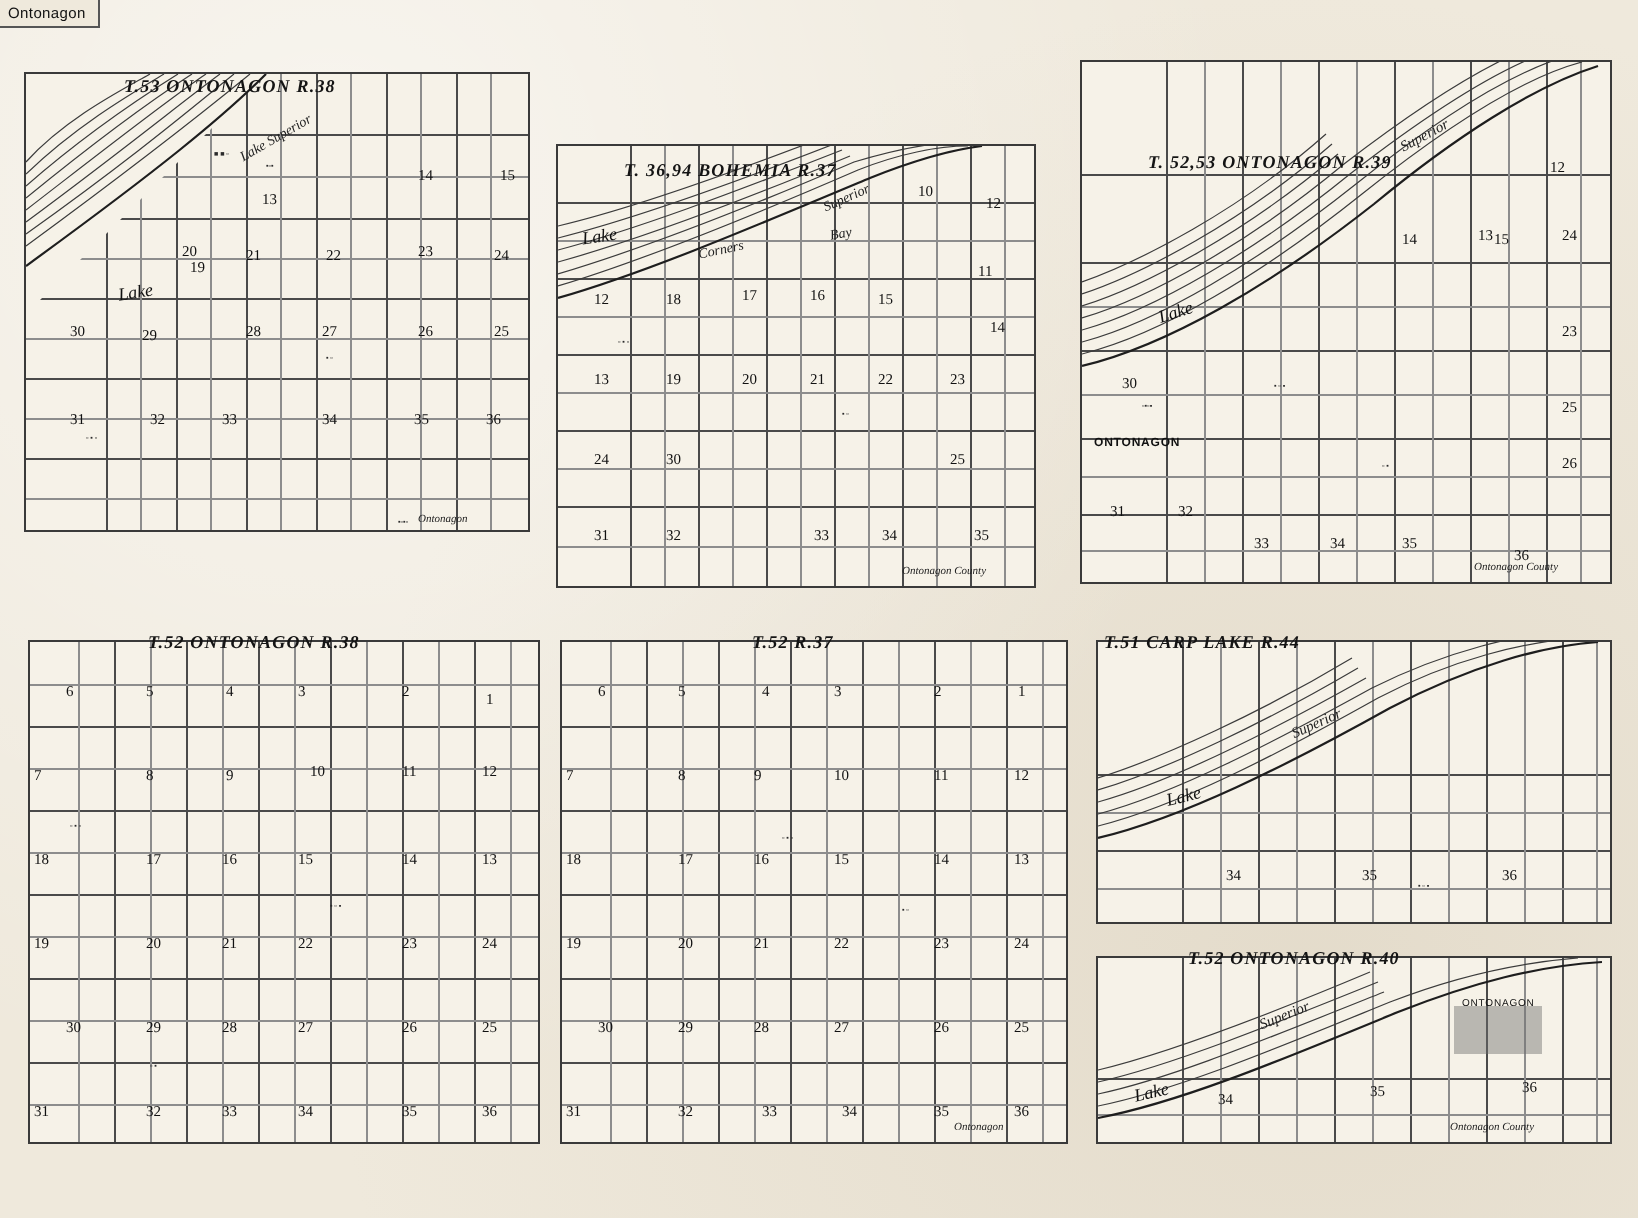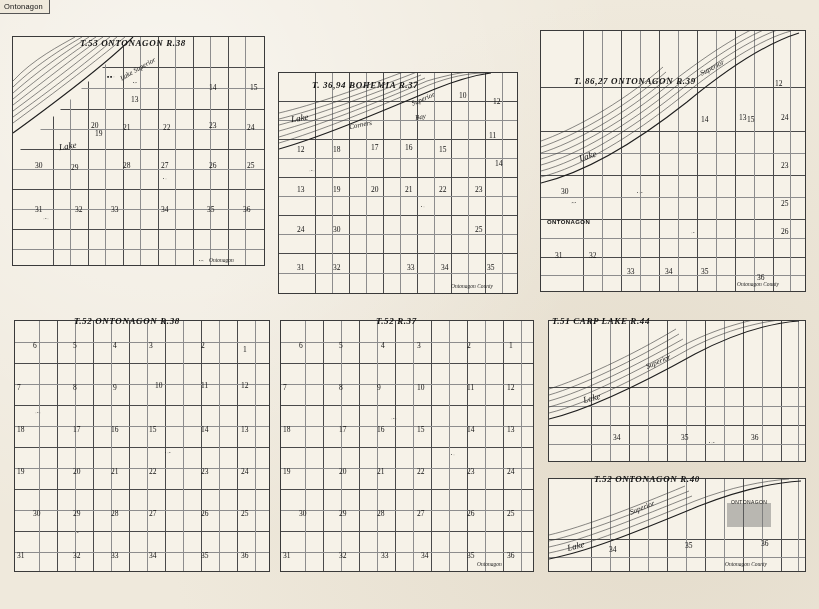--- a/index.html
+++ b/index.html
@@ -189,21 +189,21 @@
     <div class="sec-num" style="left:194px; top:168px;">35</div>
     <div class="sec-num" style="left:230px; top:168px;">36</div>
 
     <div class="tiny-text" style="left:94px; top:38px;">■ ■ ▫</div>
     <div class="tiny-text" style="left:120px; top:44px;">▪▫▪</div>
     <div class="tiny-text" style="left:30px; top:180px;">▫ ▪ ▫</div>
     <div class="tiny-text" style="left:150px; top:140px;">▪ ▫</div>
     <div class="tiny-text" style="left:186px; top:222px;">▪▫▪▫</div>
     <div class="corner-label" style="left:196px; top:220px;">Ontonagon</div>
   </div>
-  <div class="panel-title" style="left:80px; top:38px;">T.53  ONTONAGON  R.38</div>
+  <div class="panel-title" style="left:62px; top:38px;">T.53  ONTONAGON  R.38</div>
 
   <div class="panel" style="left:278px; top:72px; width:240px; height:222px;">
     <div class="grid">
       <div class="gl h" style="top:28px;"></div>
       <div class="gl h" style="top:66px;"></div>
       <div class="gl h" style="top:104px;"></div>
       <div class="gl h" style="top:142px;"></div>
       <div class="gl h" style="top:180px;"></div>
       <div class="gl v" style="left:36px;"></div>
       <div class="gl v" style="left:70px;"></div>
@@ -327,21 +327,21 @@
     <div class="sec-num" style="left:86px; top:236px;">33</div>
     <div class="sec-num" style="left:124px; top:236px;">34</div>
     <div class="sec-num" style="left:160px; top:236px;">35</div>
     <div class="sec-num" style="left:216px; top:242px;">36</div>
 
     <div class="tiny-text" style="left:30px; top:170px;">▫▪▫▪</div>
     <div class="tiny-text" style="left:96px; top:160px;">▪ ▫ ▪</div>
     <div class="tiny-text" style="left:150px; top:200px;">▫ ▪</div>
     <div class="corner-label" style="left:196px; top:250px;">Ontonagon  County</div>
   </div>
-  <div class="panel-title" style="left:574px; top:76px;">T. 86,27  ONTONAGON  R.39</div>
+  <div class="panel-title" style="left:574px; top:76px;">T. 52,53  ONTONAGON  R.39</div>
 
   <div class="panel" style="left:14px; top:320px; width:256px; height:252px;">
     <div class="grid">
       <div class="gl h" style="top:42px;"></div>
       <div class="gl h" style="top:84px;"></div>
       <div class="gl h" style="top:126px;"></div>
       <div class="gl h" style="top:168px;"></div>
       <div class="gl h" style="top:210px;"></div>
       <div class="gl v" style="left:42px;"></div>
       <div class="gl v" style="left:78px;"></div>

